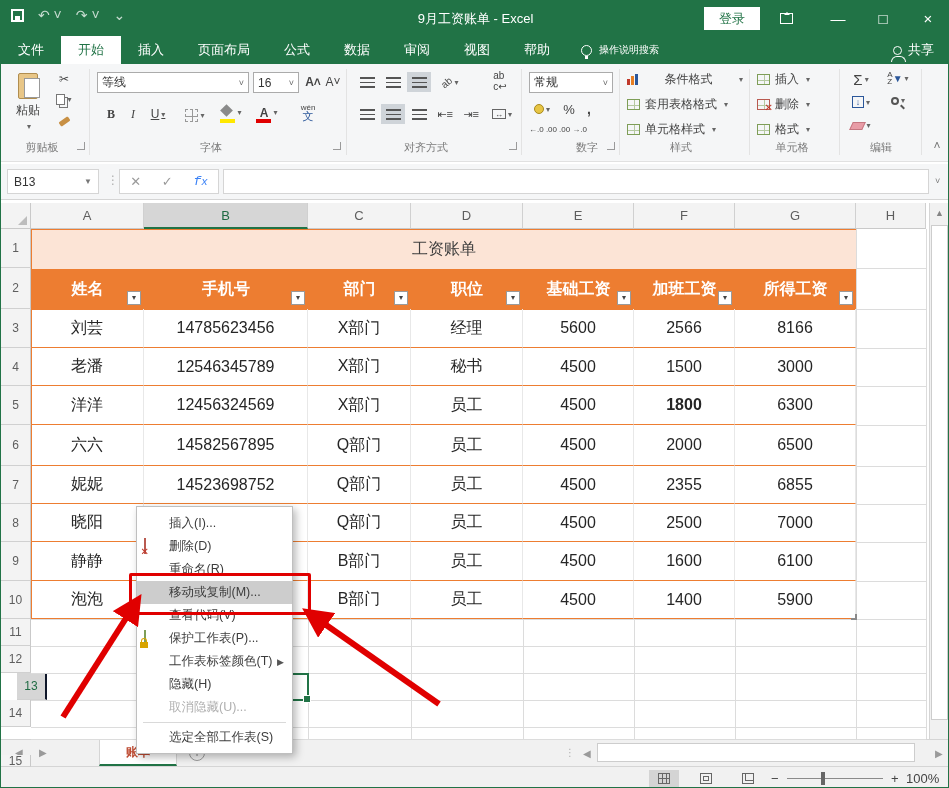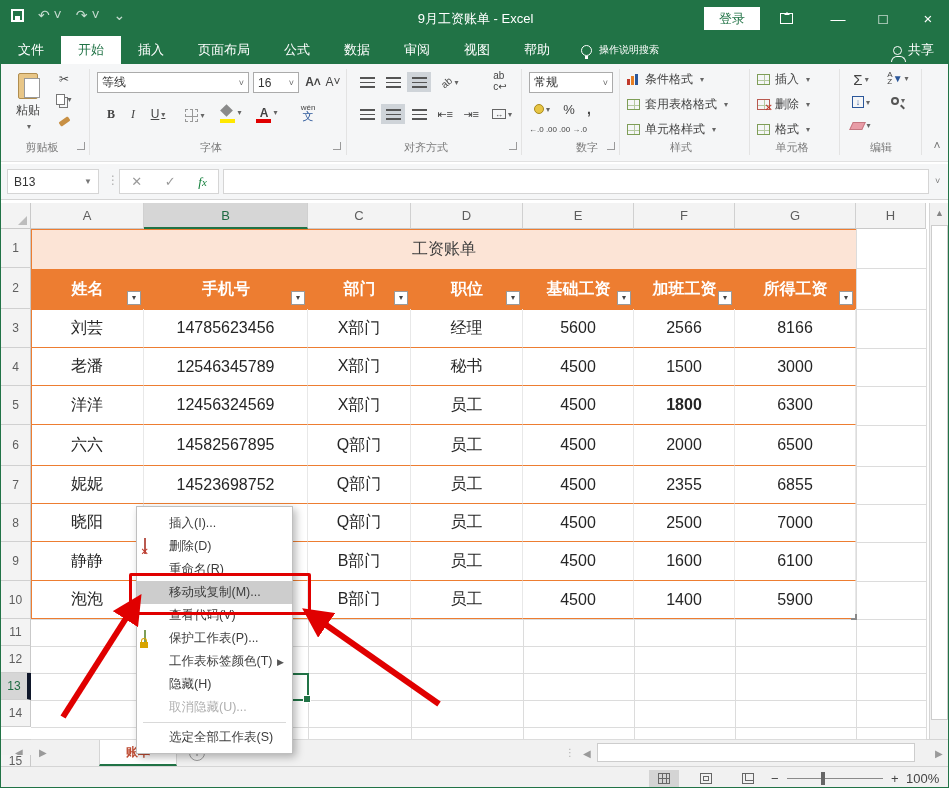--- a/index.html
+++ b/index.html
@@ -73,21 +73,21 @@
             display:flex; align-items:center; justify-content:space-around; color:#9a9a9a; font-size:13px; }
   .fxinput { left:222px; top:5px; width:706px; height:25px; background:#fff; border:1px solid #D5D5D5; font-size:12px; }
   .dots { left:106px; top:9px; color:#B0B0B0; font-size:12px; letter-spacing:0; }
 
   
   .colhdr { top:202px; height:26px; background:#F3F3F3; border-right:1px solid #D0D0D0; border-bottom:1px solid #C9C9C9;
             font-size:13px; color:#5E5E5E; text-align:center; line-height:26px; }
   .colhdr.sel { background:#D6D6D6; color:#1F6B43; border-bottom:2px solid #217346; }
   .rowhdr { left:0; width:30px; background:#F3F3F3; border-right:1px solid #C9C9C9; border-bottom:1px solid #D0D0D0;
             font-size:12px; color:#5E5E5E; text-align:center; display:flex; align-items:center; justify-content:center; }
-  .rowhdr.sel { background:#D6D6D6; color:#1F6B43; border-right:4px solid #0f172a; }
+  .rowhdr.sel { background:#D6D6D6; color:#1F6B43; border-right:2px solid #0f172a;margin-left:16px; }
   .corner { left:0; top:202px; width:30px; height:26px; background:#F3F3F3; border-right:1px solid #C9C9C9; border-bottom:1px solid #C9C9C9; }
   .corner::after { content:""; position:absolute; right:3px; bottom:3px; border-style:solid; border-width:0 0 9px 9px; border-color:transparent transparent #BDBDBD transparent; }
   .gl { background:#DCDCDC; }
 
   
   #xltable { left:30px; top:228px; width:825px; height:390px; background:#fff; border:1px solid #ED7D31; }
   .ttl { position:absolute; left:0; top:0; width:824px; height:39px; background:#FCE4D6; color:#3F3F3F;
          font-size:16px; display:flex; align-items:center; justify-content:center; }
   .thead-cell { position:absolute; top:39px; height:41px; background:#ED7D31; color:#fff; font-size:16px; font-weight:bold;
                 display:flex; align-items:center; justify-content:center; }
@@ -286,21 +286,21 @@
         <span class="small-car">▾</span>
       </div>
     <div class="rbtn" style="left:558px; top:36px; width:20px; height:18px; font-size:13px;">%</div>
     <div class="rbtn" style="left:580px; top:36px; width:16px; height:18px; font-size:14px; font-weight:bold;">,</div>
     <div class="rbtn" style="left:528px; top:58px; width:28px; height:14px; font-size:8px;">←.0 .00</div>
     <div class="rbtn" style="left:558px; top:58px; width:28px; height:14px; font-size:8px;">.00 →.0</div>
     <div class="grouplabel" style="left:548px; width:76px;">数字</div>
     <div class="dlg" style="left:606px;"></div>
     <div class="vsep" style="left:618px;"></div>
 
-    <div class="rbtn" style="left:626px; top:7px; width:116px; justify-content:flex-start; gap:5px;">
+    <div class="rbtn" style="left:626px; top:7px; width:116px; justify-content:space-between; gap:5px;">
       <span class="condbar">
           <i style="height:6px;background:#C0392B;"></i>
           <i style="height:9px;background:#E67E22;"></i>
           <i style="height:11px;background:#2B579A;"></i>
         </span>
       <span>条件格式</span>
         <span class="small-car">▾</span>
     </div>
     <div class="rbtn" style="left:626px; top:32px; width:132px; justify-content:flex-start; gap:5px;">
       <span class="mini-grid"></span>
@@ -356,21 +356,21 @@
 
   <div id="formulabar" class="abs">
     <div class="namebox abs">
       <span>B13</span>
       <span style="color:#777; font-size:8px;">▼</span>
     </div>
     <div class="dots abs">⋮</div>
     <div class="fxbtns abs">
       <span>✕</span>
       <span>✓</span>
-      <span style="font-style:italic; font-family:Liberation Serif, serif; color:#15803d;">f<small>x</small></span>
+      <span style="font-style:italic; font-family:Liberation Mono, monospace; color:#3b82f6;">f<small>x</small></span>
     </div>
     <div class="fxinput abs"></div>
     <div class="abs" style="left:934px; top:12px; color:#777; font-size:9px;">˅</div>
   </div>
 
   <div id="sheet" class="abs" style="left:0; top:199px; width:949px; height:539px;"></div>
   <div class="corner abs"></div>
 
   <div id="vscroll" class="abs"></div>
   <div class="vs-arrow abs" style="top:204px;">▲</div>

